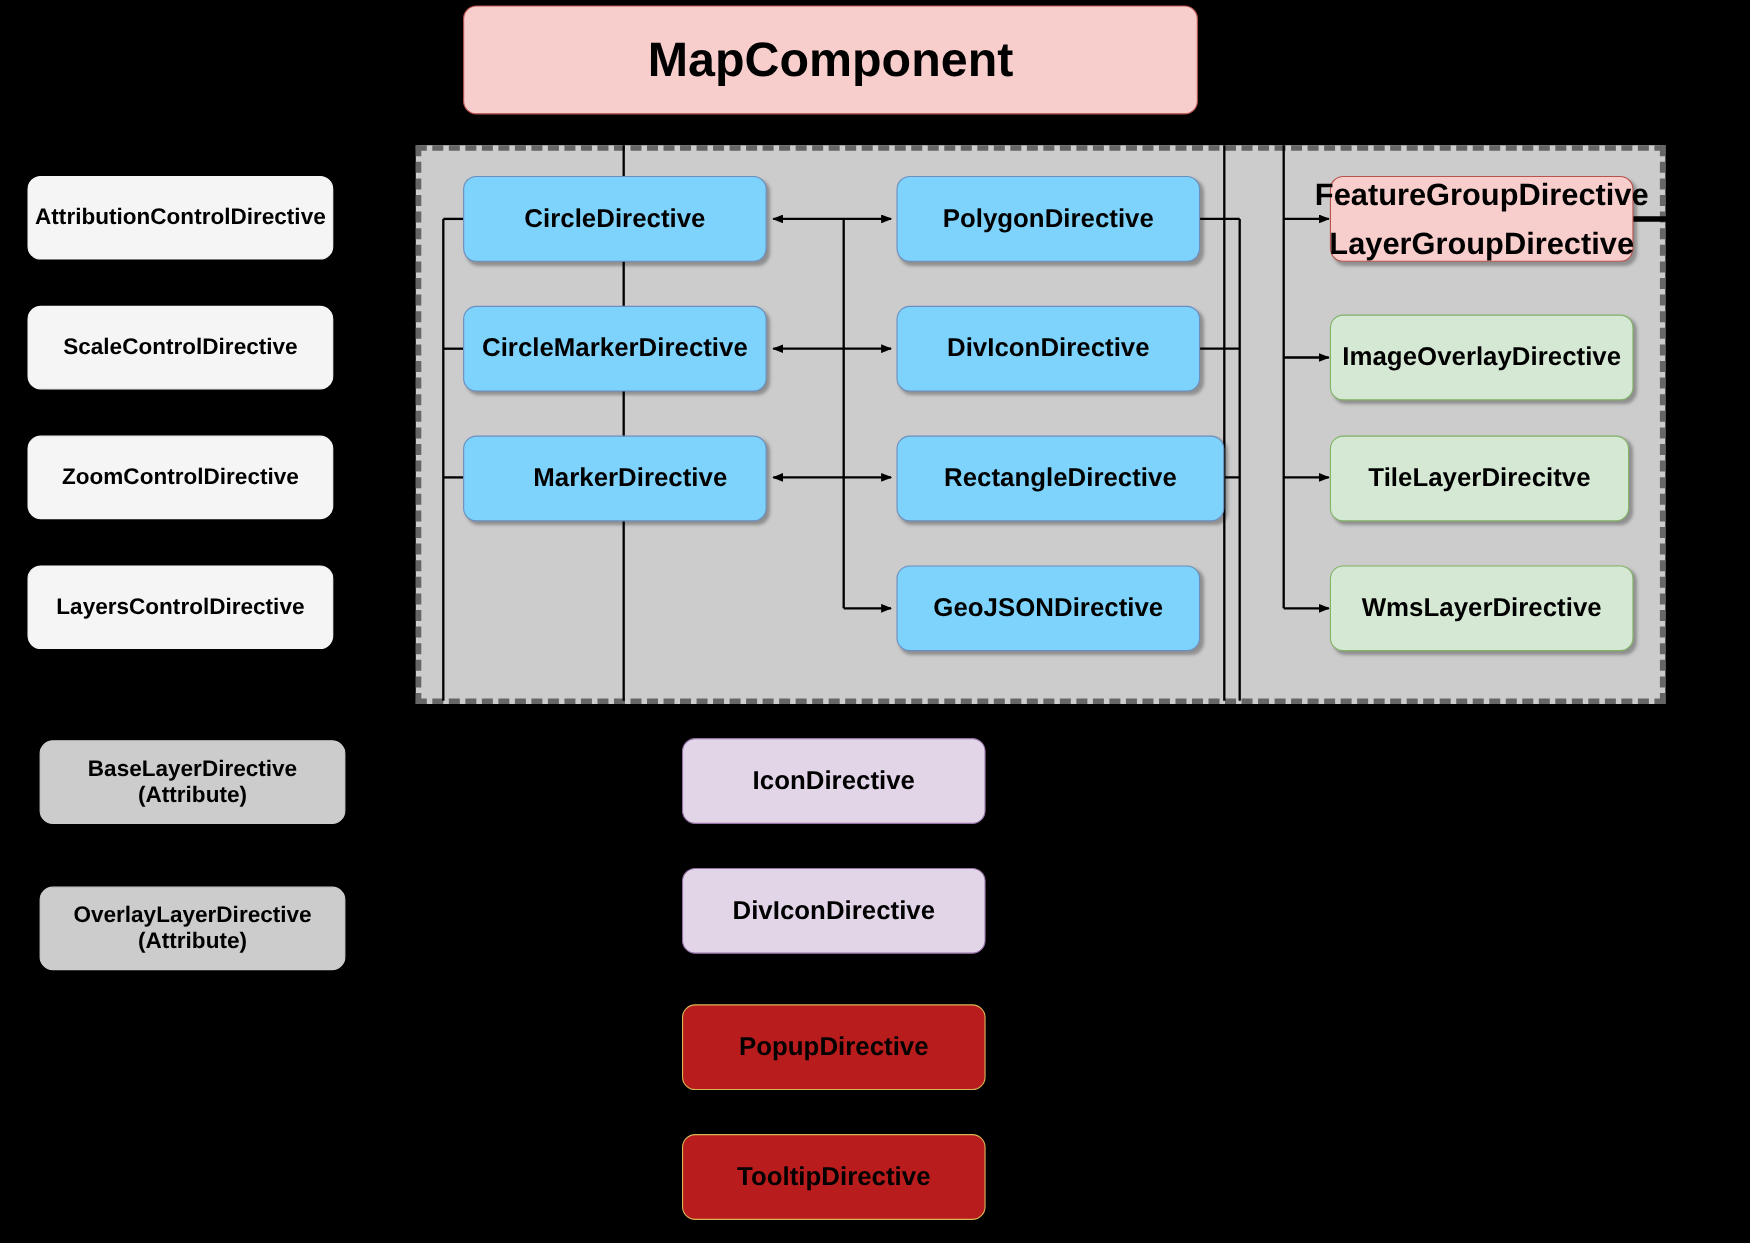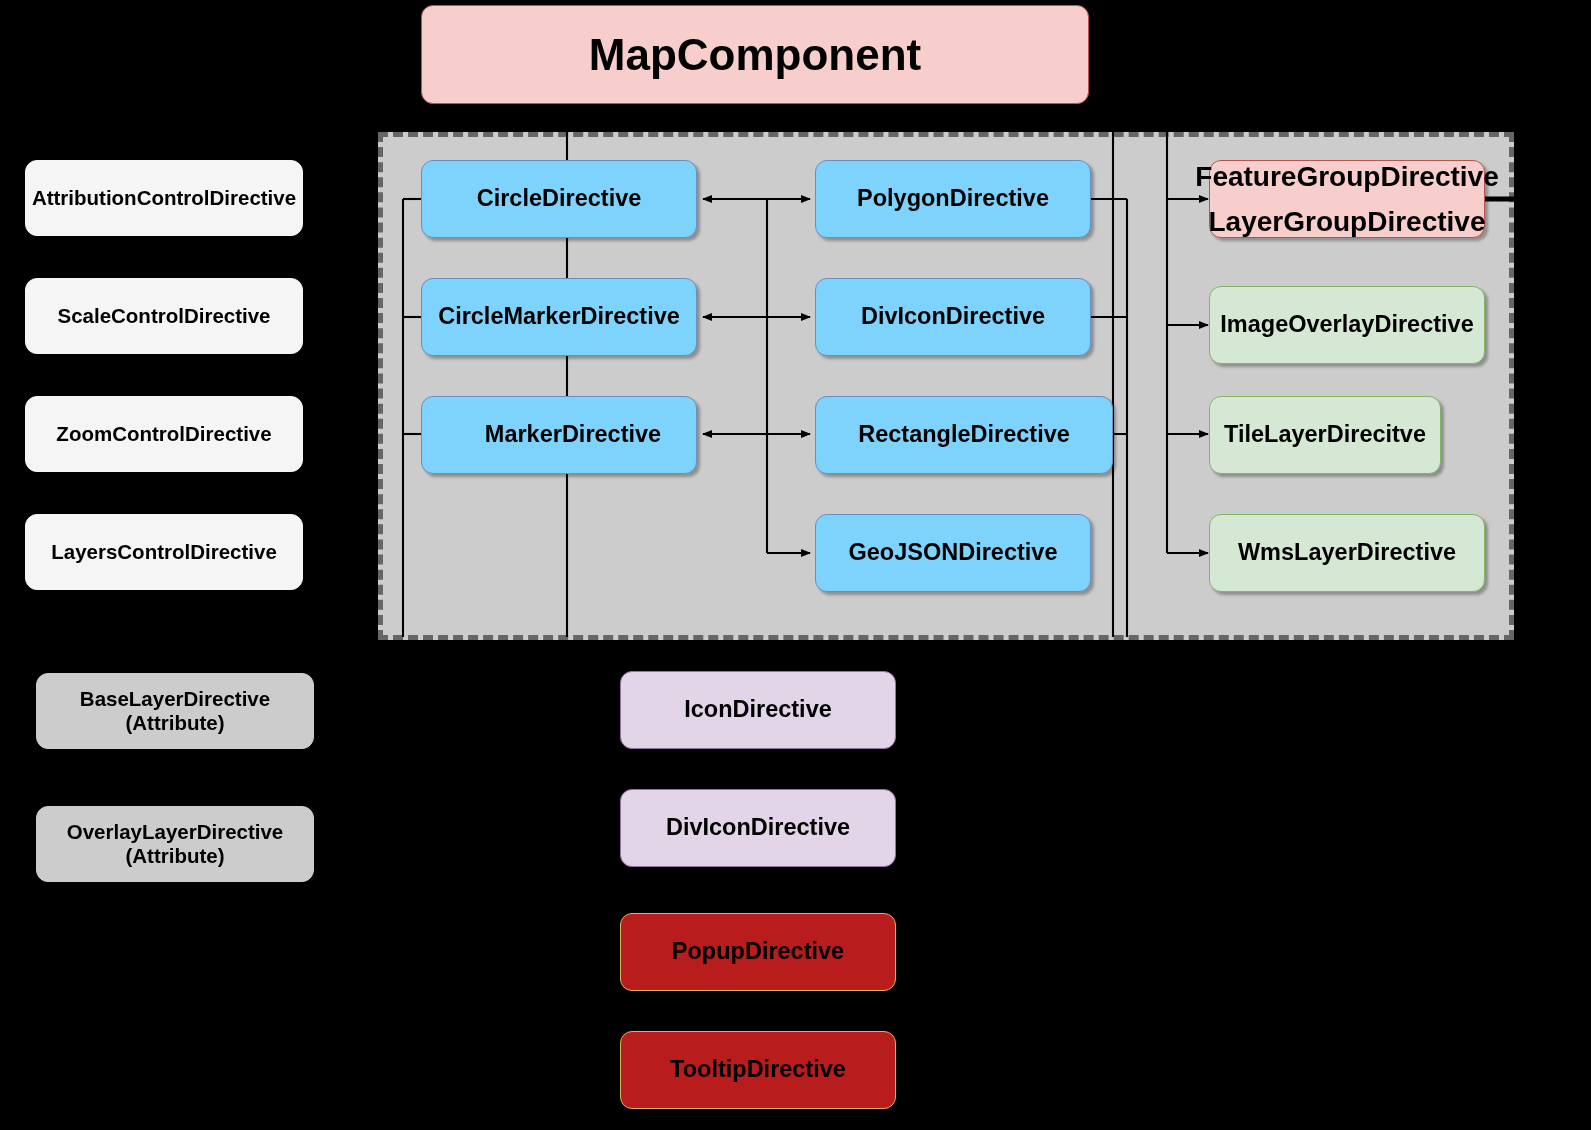--- a/index.html
+++ b/index.html
@@ -102,21 +102,21 @@
   <div class="box t-blue shadow" style="left:815px;top:160px;width:276px;height:78px;">PolygonDirective</div>
   <div class="box t-blue shadow" style="left:815px;top:278px;width:276px;height:78px;">DivIconDirective</div>
   <div class="box t-blue shadow" style="left:815px;top:396px;width:298px;height:78px;">RectangleDirective</div>
   <div class="box t-blue shadow" style="left:815px;top:514px;width:276px;height:78px;">GeoJSONDirective</div>
 
   <div class="box t-pink shadow" style="left:1209px;top:160px;width:276px;height:78px;flex-direction:column;">
     <span>FeatureGroupDirective</span>
     <span>LayerGroupDirective</span>
   </div>
   <div class="box t-green shadow" style="left:1209px;top:286px;width:276px;height:78px;">ImageOverlayDirective</div>
-  <div class="box t-green shadow" style="left:1209px;top:396px;width:232px;height:78px;">TileLayerDirecitve</div>
+  <div class="box t-green shadow" style="left:1209px;top:396px;width:272px;height:78px;">TileLayerDirecitve</div>
   <div class="box t-green shadow" style="left:1209px;top:514px;width:276px;height:78px;">WmsLayerDirective</div>
 
   <div class="box t-purple shadow" style="left:620px;top:671px;width:276px;height:78px;">IconDirective</div>
   <div class="box t-purple shadow" style="left:620px;top:789px;width:276px;height:78px;">
       <span>DivIconDirective</span>
     </div>
   <div class="box t-yellow shadow" style="left:620px;top:913px;width:276px;height:78px;">PopupDirective</div>
   <div class="box t-yellow shadow" style="left:620px;top:1031px;width:276px;height:78px;">TooltipDirective</div>
 
 </div>

